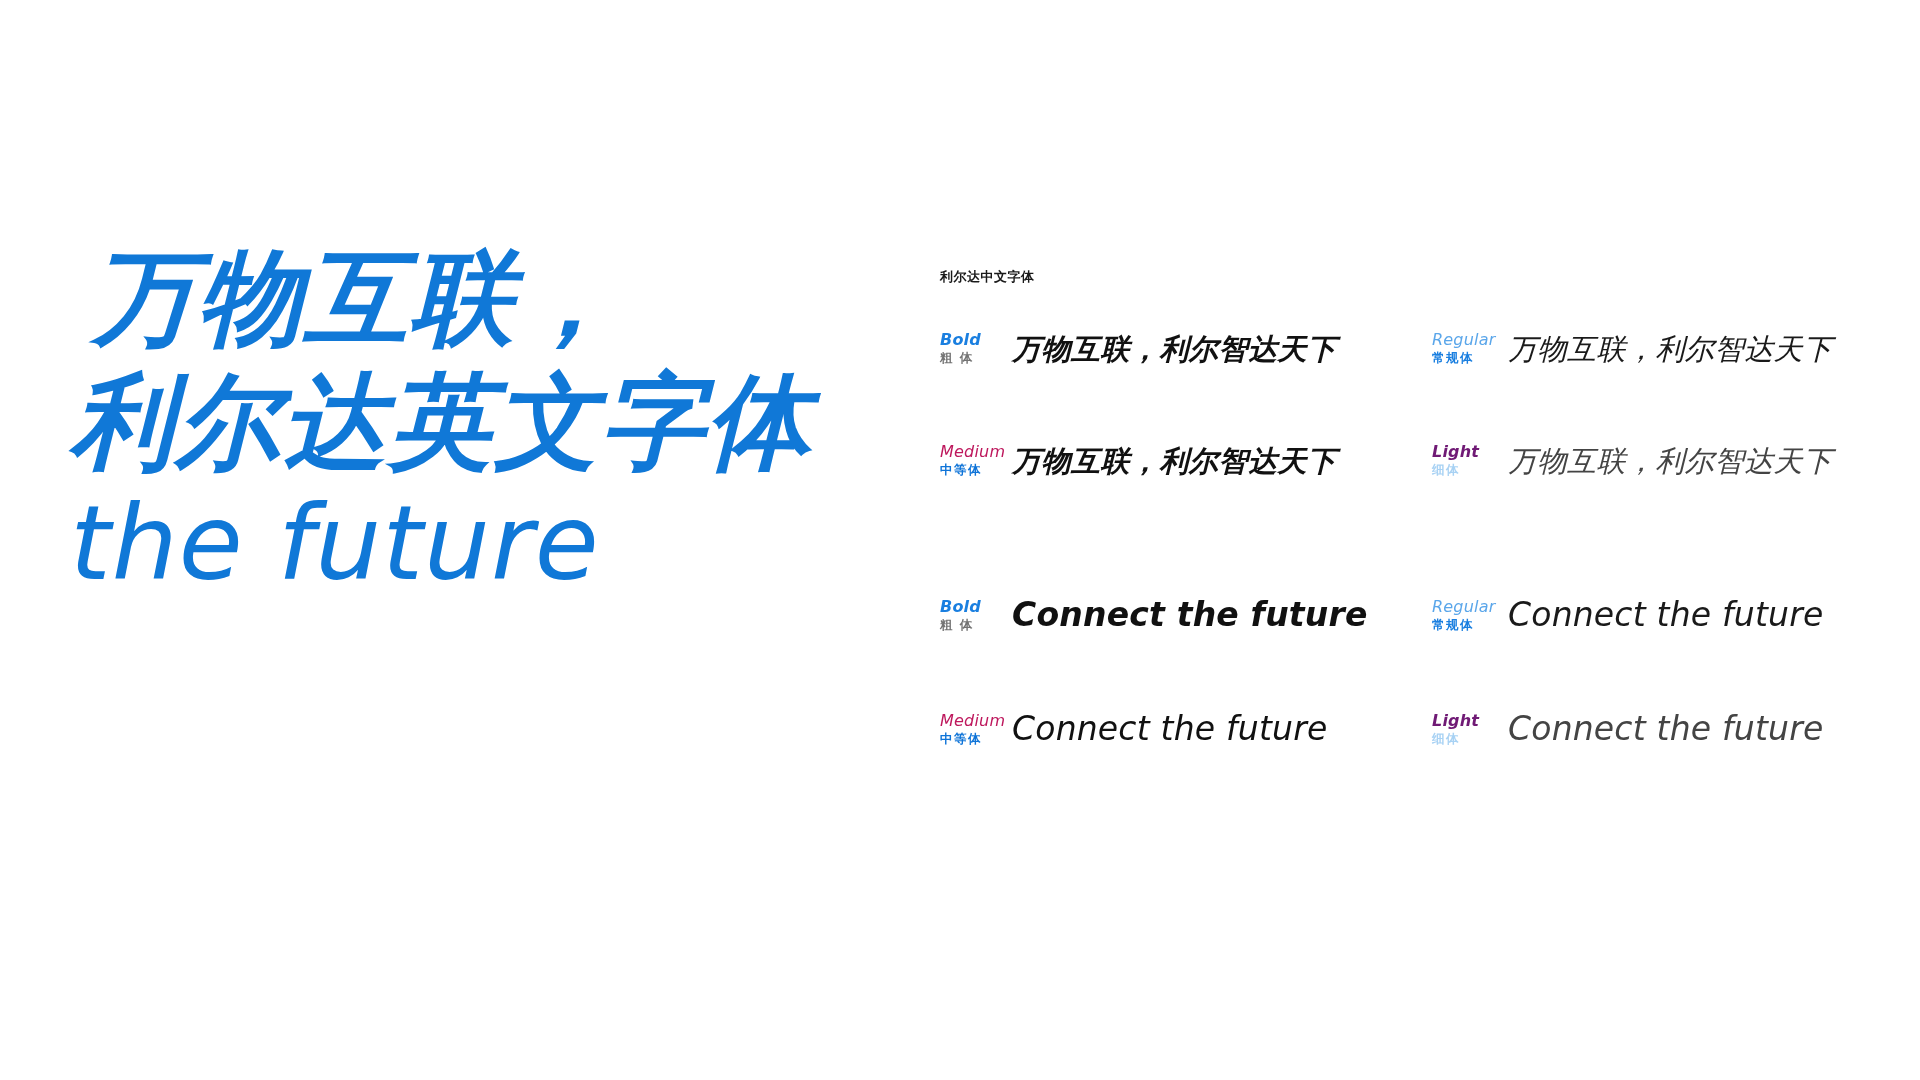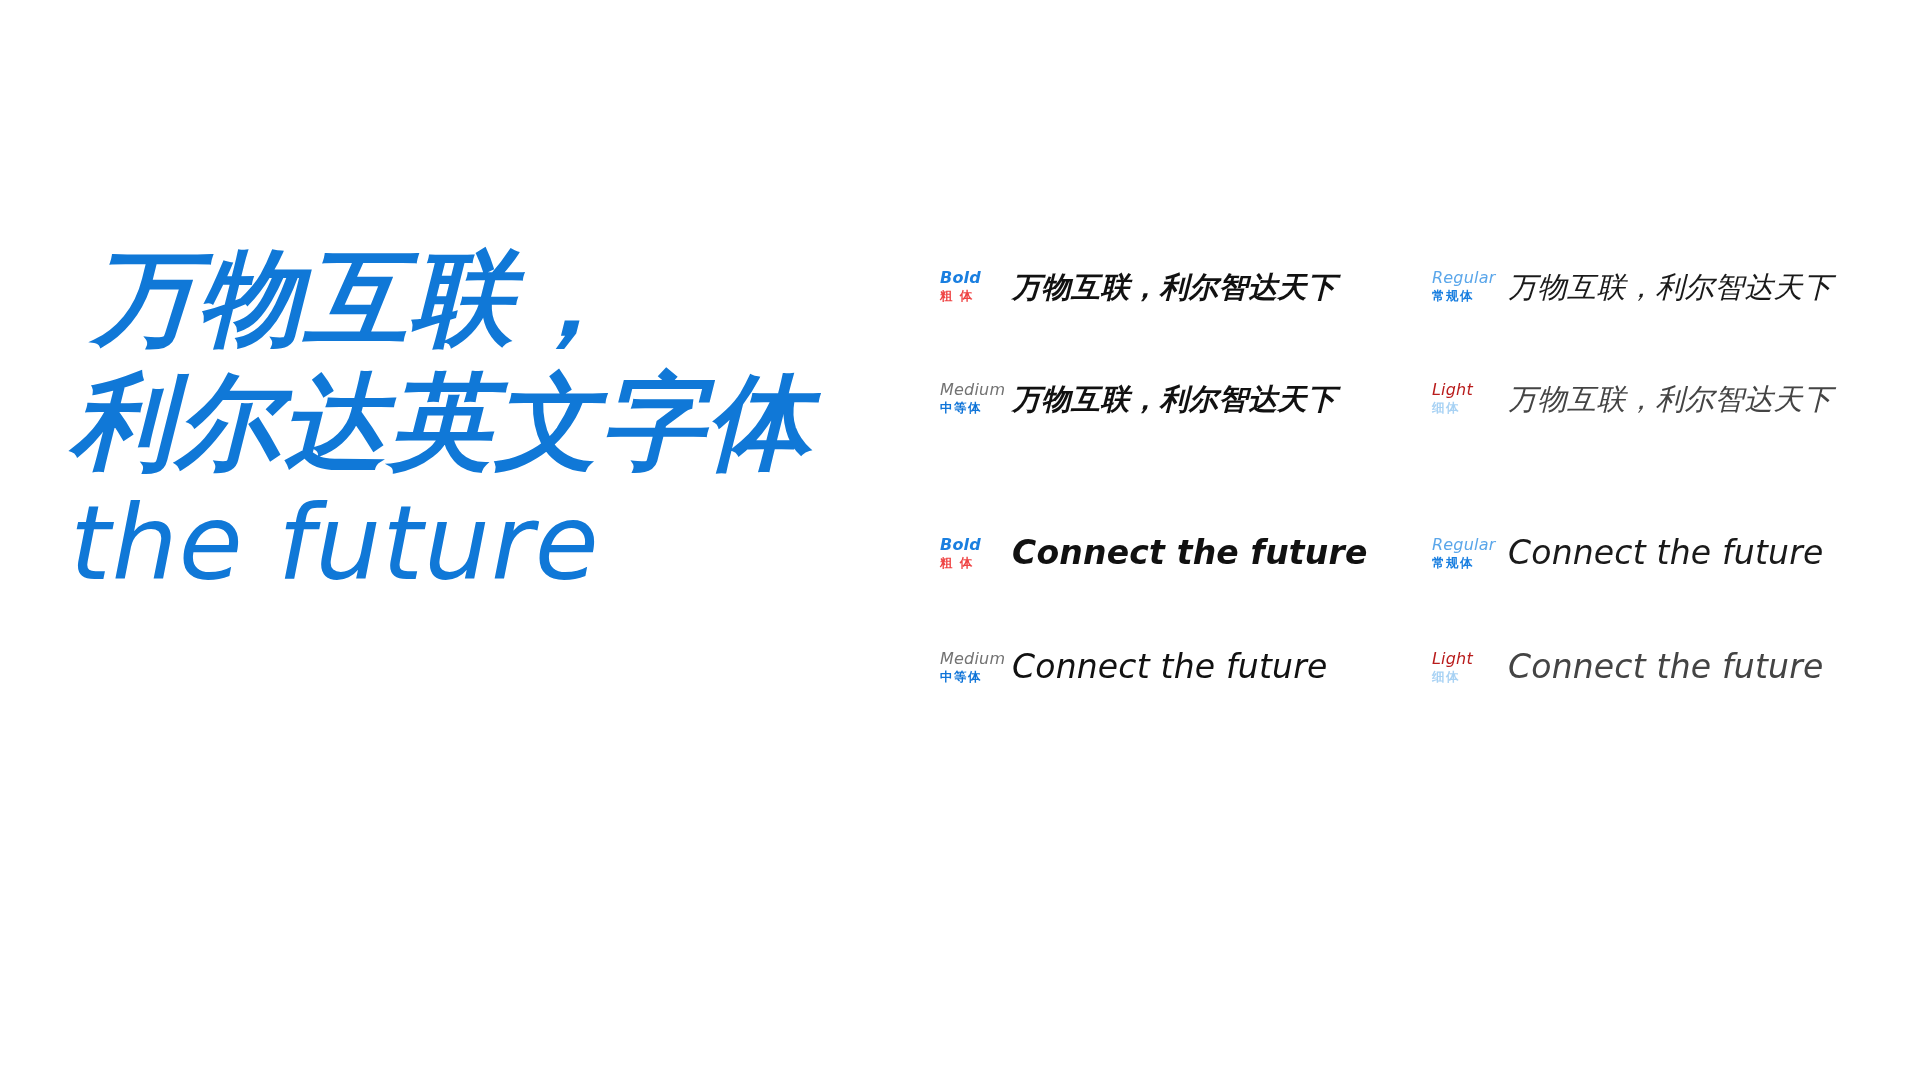--- a/index.html
+++ b/index.html
@@ -106,26 +106,26 @@
   .wlabel .cn {
     display: block;
     font-family: "DejaVu Sans", "Liberation Sans", sans-serif;
     font-size: 12.5px;
     letter-spacing: 1.5px;
     white-space: nowrap;
   }
 
   
   .w-bold    .en { color:#1a7fe0; font-weight:700; }
-  .w-bold    .cn { color:#ef4444; font-weight:700; }
-  .w-medium  .en { color:#737373; font-weight:500; }
+  .w-bold    .cn { color:#737373; font-weight:700; }
+  .w-medium  .en { color:#be185d; font-weight:500; }
   .w-medium  .cn { color:#0f74d8; font-weight:600; }
   .w-regular .en { color:#5aa6ea; font-weight:400; }
   .w-regular .cn { color:#1a7fe0; font-weight:600; }
-  .w-light   .en { color:#b91c1c; font-weight:400; }
+  .w-light   .en { color:#701a75; font-weight:700; }
   .w-light   .cn { color:#a8d2f4; font-weight:700; }
 
   
   .sample {
     font-family: "DejaVu Sans", "Liberation Sans", sans-serif;
     color: #111111;
     white-space: nowrap;
     margin-left: 10px;
   }
   .sample-cn { font-size: 29px; letter-spacing: 0.5px; }
@@ -149,20 +149,21 @@
 
   <div class="hero">
     <div class="hero-cn hero-cn-line1">万物互联，</div>
     <div class="hero-cn hero-cn-line2">利尔达英文字体</div>
     <div class="hero-en hero-en-line2">the future</div>
   </div>
 
   <div class="specimen">
 
     <div class="section">
+      <div class="section-title">利尔达中文字体</div>
 
       <div class="rows">
 
         <div class="row">
           <div class="cell cell-left">
             <div class="wlabel w-bold">
               <span class="en">Bold</span>
               <span class="cn">粗 体</span>
             </div>
             <div class="sample sample-cn s-bold">万物互联，利尔智达天下</div>

